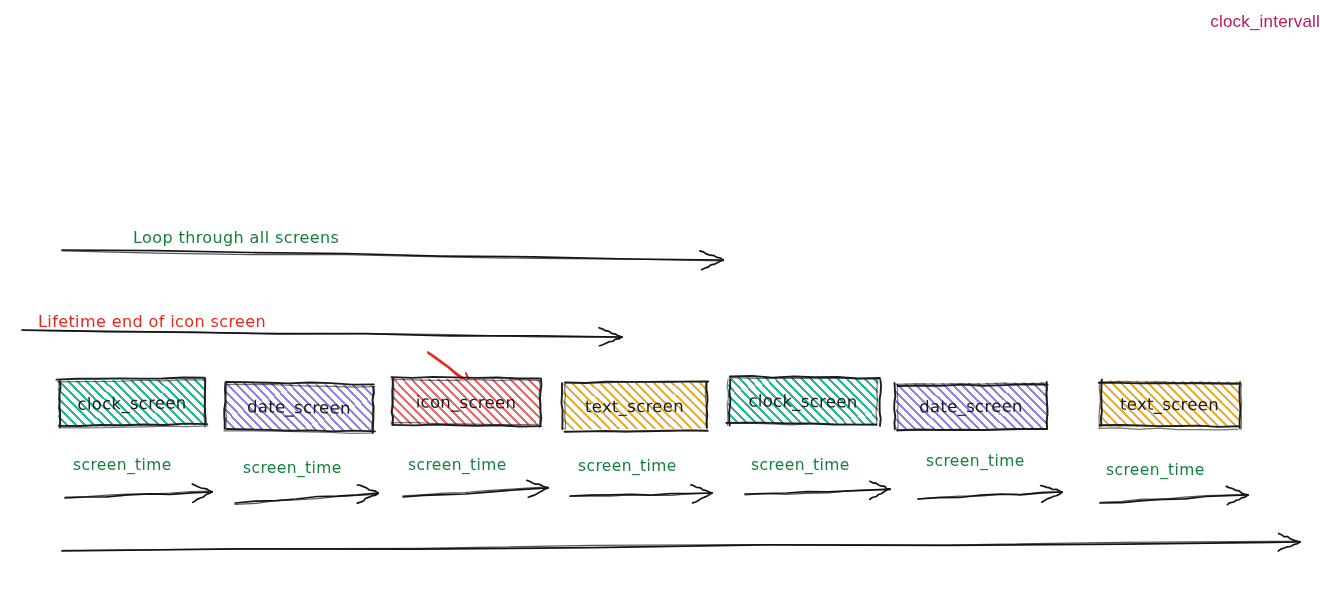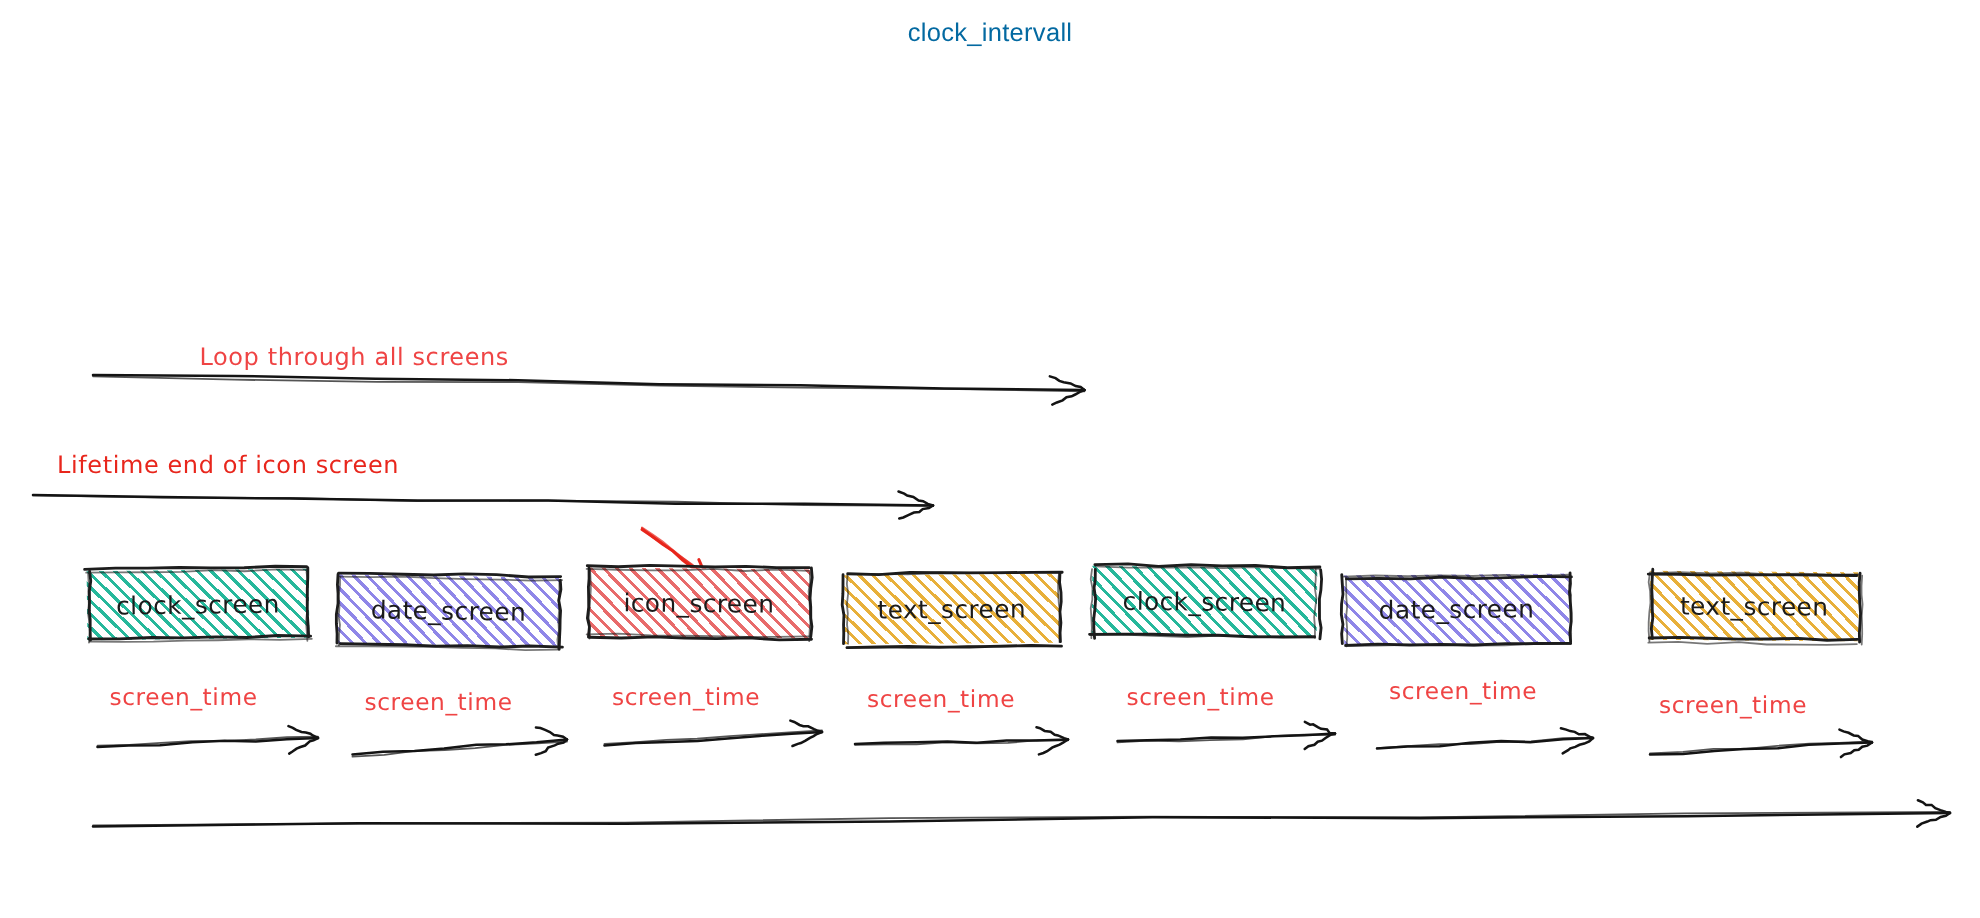--- a/index.html
+++ b/index.html
@@ -18,22 +18,22 @@
     position: absolute;
     inset: 0;
     width: 1320px;
     height: 612px;
   }
   .title {
     position: absolute;
     left: 0;
     top: 12px;
     width: 1320px;
-    text-align: center;
-    color: #0369a1;
+    text-align: right;
+    color: #be185d;
     font-family: "Liberation Sans", sans-serif;
     font-size: 17px;
     letter-spacing: 0.2px;
   }
   
   .screen-box {
     position: absolute;
     box-sizing: border-box;
     display: flex;
     align-items: center;
@@ -57,21 +57,21 @@
     position: absolute;
     inset: -4px -5px -5px -4px;
     z-index: 2;
     pointer-events: none;
   }
   
   .hand-label {
     position: absolute;
     font-family: "DejaVu Sans", sans-serif;
     font-size: 15.5px;
-    color: #ef4444;
+    color: #15803d;
     letter-spacing: 0.4px;
     white-space: nowrap;
   }
   .hand-label.red { color: #e8261c; }
   .hand-label.big { font-size: 16px; }
   .svg-layer {
     position: absolute;
     left: 0; top: 0;
     width: 1320px;
     height: 612px;
@@ -273,21 +273,21 @@
           <path d="M145.3 6.2L144.9 13.1L145.0 19.2L145.7 25.4L145.2 33.2L145.5 39.5L145.6 45.1L145.3 52.2" fill="none" stroke="#1d1d1d" stroke-width="1.2" stroke-linecap="round" opacity="0.6"></path>
           <path d="M142.1 51.9L122.0 52.6L102.5 52.5L82.0 52.6L63.4 51.2L42.3 52.5L23.0 51.3L3.1 51.9" fill="none" stroke="#1d1d1d" stroke-width="1.2" stroke-linecap="round" opacity="0.6"></path>
           <path d="M3.8 51.1L3.2 44.1L3.2 38.3L3.6 31.6L4.3 25.4L4.0 17.5L3.0 11.6L3.8 5.1" fill="none" stroke="#1d1d1d" stroke-width="1.2" stroke-linecap="round" opacity="0.6"></path>
         </svg>
         <span class="bx-label">text_screen</span>
       </div>
     </div>
 
   <div id="labels">
       <div class="hand-label big" style="left: 133px; top: 228px;">Loop through all screens</div>
-      <div class="hand-label red big" style="left: 38px; top: 300px;">Lifetime end of icon screen</div>
+      <div class="hand-label red big" style="left: 38px; top: 312px;">Lifetime end of icon screen</div>
       <div class="hand-label big" style="left: 341px; top: 614px;">Time</div>
       <div class="hand-label " style="left: 73px; top: 456px;">screen_time</div>
       <div class="hand-label " style="left: 243px; top: 459px;">screen_time</div>
       <div class="hand-label " style="left: 408px; top: 456px;">screen_time</div>
       <div class="hand-label " style="left: 578px; top: 457px;">screen_time</div>
       <div class="hand-label " style="left: 751px; top: 456px;">screen_time</div>
       <div class="hand-label " style="left: 926px; top: 452px;">screen_time</div>
       <div class="hand-label " style="left: 1106px; top: 461px;">screen_time</div>
     </div>
 

